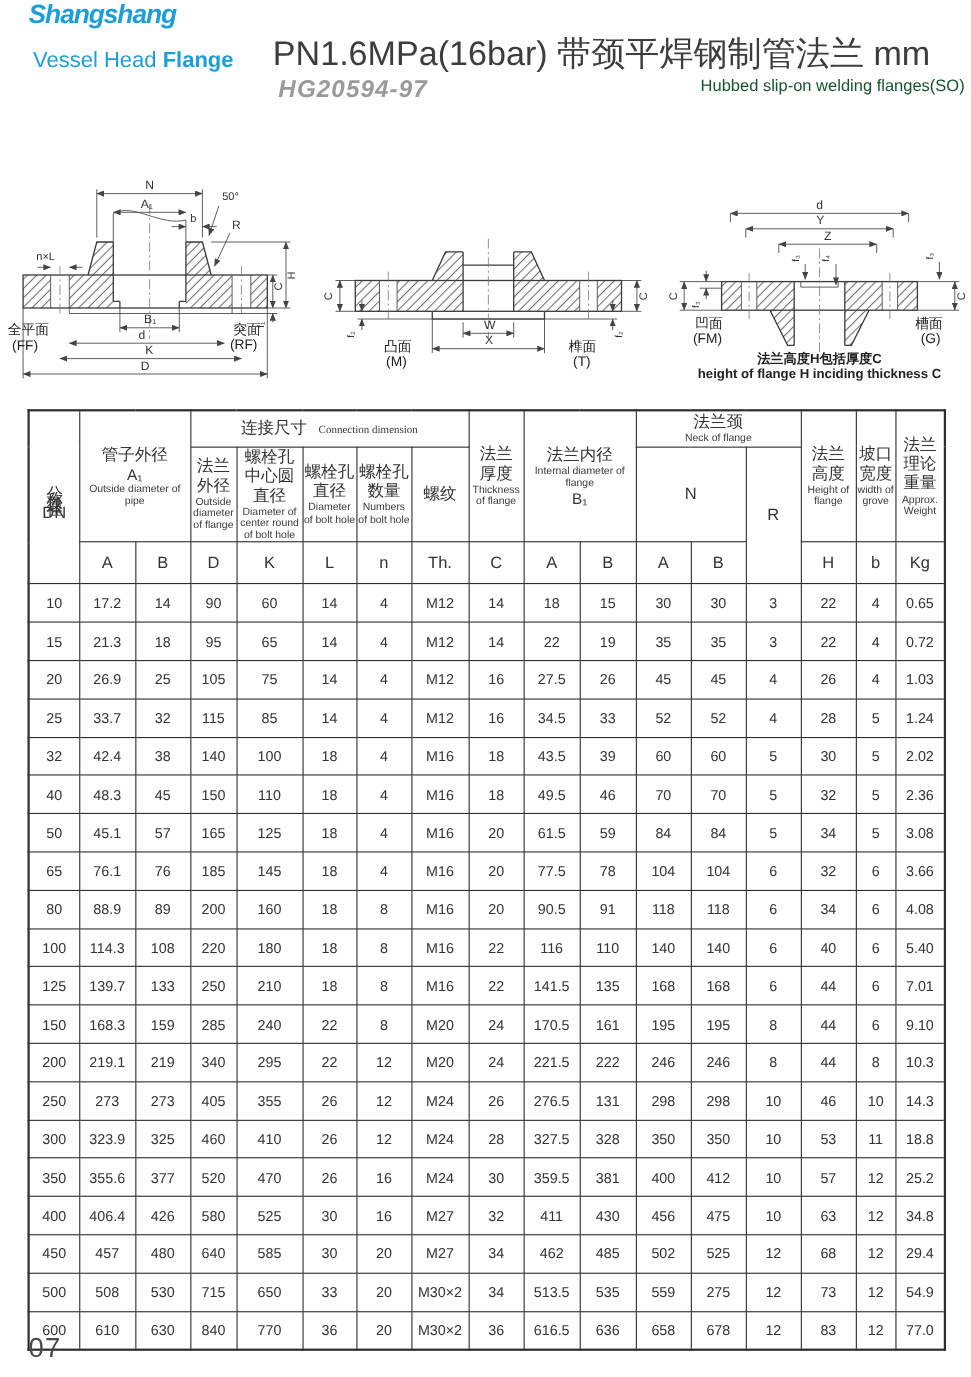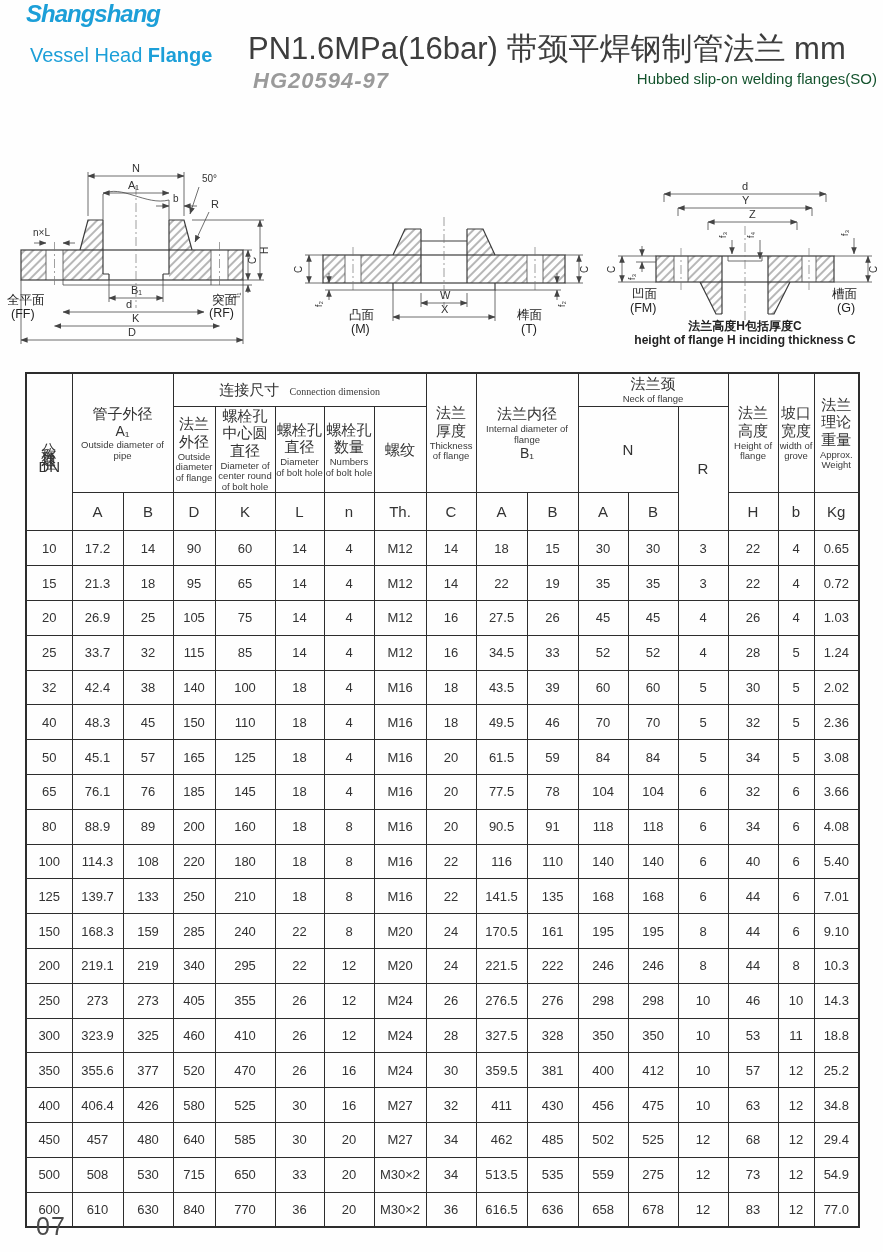--- a/index.html
+++ b/index.html
@@ -8,21 +8,21 @@
     font-family:"Liberation Sans","DejaVu Sans",sans-serif;color:#333;overflow:hidden;
   }
   .abs{position:absolute;}
   
   .brand{left:26px;top:0px;font-size:24px;font-weight:bold;font-style:italic;color:#1C9FD8;letter-spacing:-1px;}
   .tagline{left:30px;top:44px;font-size:20px;color:#1C9FD8;letter-spacing:0px;white-space:nowrap;}
   .tagline .bold{font-weight:bold;}
   .title{left:248px;top:28px;font-size:31px;color:#3d3d3d;white-space:nowrap;}
   .standard{left:253px;top:68px;font-size:22px;font-weight:bold;font-style:italic;color:#9a9a9a;letter-spacing:1px;}
   .subtitle{right:6px;top:70px;font-size:15px;color:#14532d;white-space:nowrap;}
-  .pagenum{left:36px;top:1212px;font-size:25px;color:#4a4a4a;letter-spacing:1px;}
+  .pagenum{left:26px;top:1212px;font-size:25px;color:#4a4a4a;letter-spacing:1px;}
   
   svg text{font-family:"Liberation Sans","DejaVu Sans",sans-serif;fill:#333;}
   .outline{fill:none;stroke:#3c3c3c;stroke-width:1.2;}
   .thin{fill:none;stroke:#4a4a4a;stroke-width:0.8;}
   .dim{fill:none;stroke:#4a4a4a;stroke-width:0.8;}
   .cl{fill:none;stroke:#777;stroke-width:0.7;stroke-dasharray:9 3 2 3;}
   .t11{font-size:11px;} .t10{font-size:10px;} .t9{font-size:9px;}
   .face{font-size:12.5px;fill:#222;}
   .cap{font-size:12px;font-weight:bold;fill:#222;}
   
@@ -568,21 +568,21 @@
         <td>250</td>
         <td>273</td>
         <td>273</td>
         <td>405</td>
         <td>355</td>
         <td>26</td>
         <td>12</td>
         <td>M24</td>
         <td>26</td>
         <td>276.5</td>
-        <td>276</td>
+        <td>131</td>
         <td>298</td>
         <td>298</td>
         <td>10</td>
         <td>46</td>
         <td>10</td>
         <td>14.3</td>
       </tr>
       <tr>
         <td>300</td>
         <td>323.9</td>

